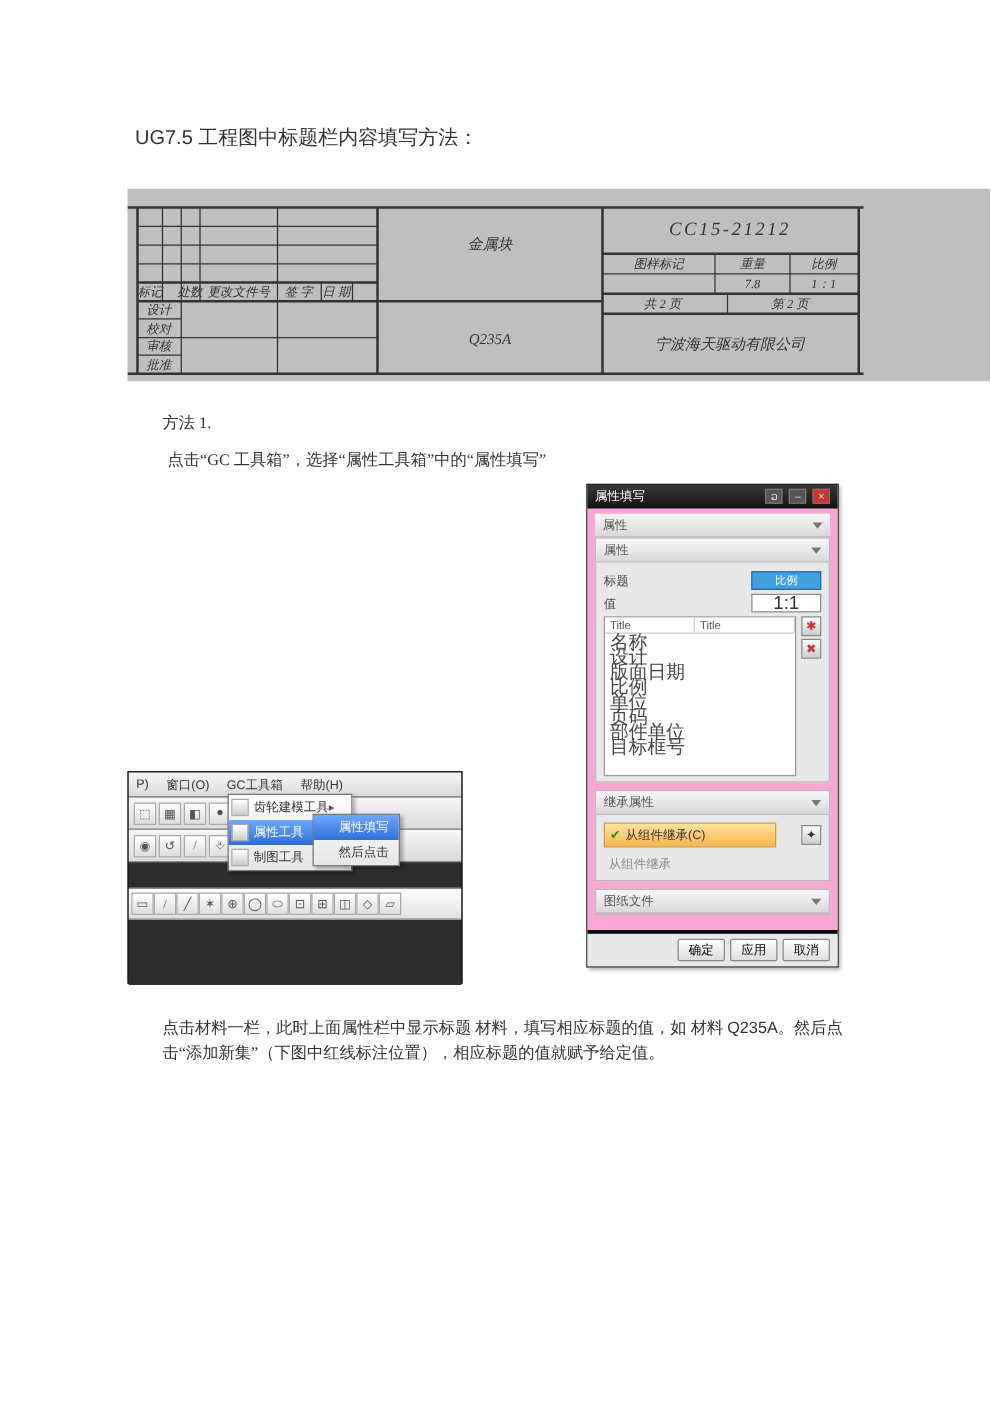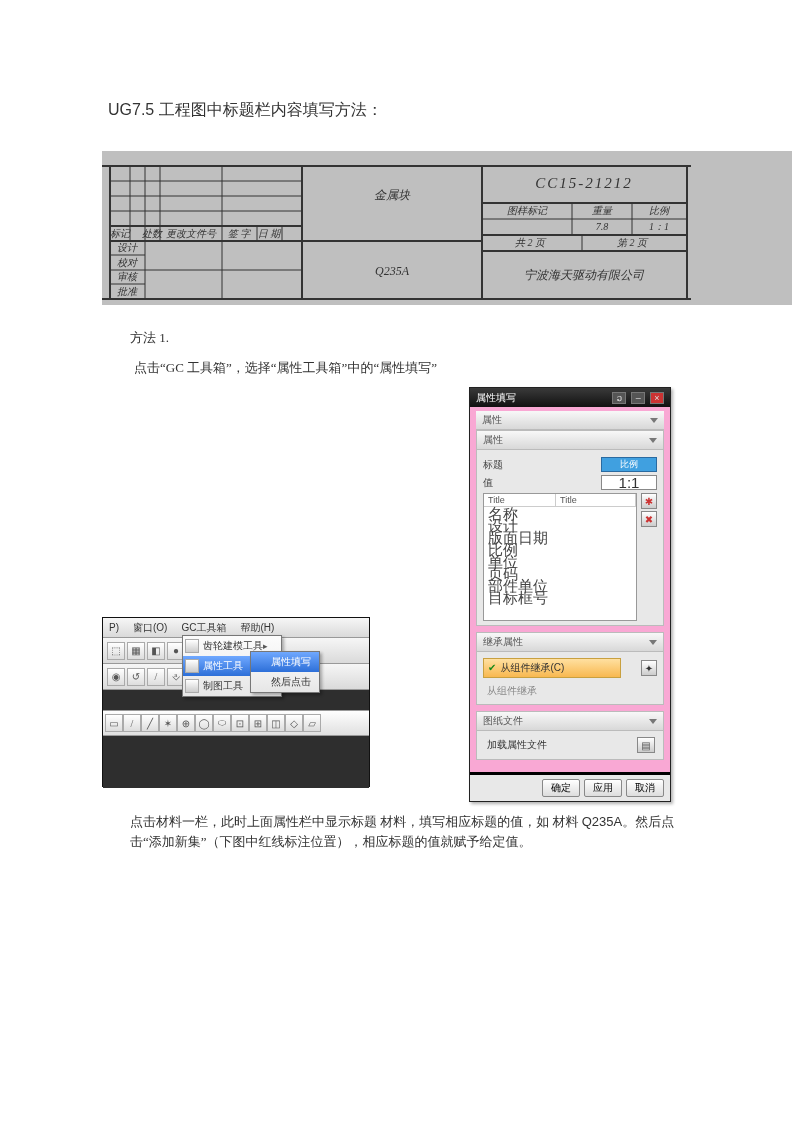--- a/index.html
+++ b/index.html
@@ -448,26 +448,20 @@
             </div>
             <div class="gray-row">从组件继承</div>
           </div>
         </div>
 
         <div class="dlg-section">
           <div class="sec-header">
             <span>图纸文件</span>
               <span class="caret"></span>
           </div>
-          <div class="sec-body">
-            <div class="load-row">
-              <span>加载属性文件</span>
-              <span class="icon">▤</span>
-            </div>
-          </div>
         </div>
       </div>
       <div class="dlg-footer">
         <button>确定</button>
         <button>应用</button>
         <button>取消</button>
       </div>
     </div>
 
   </div>

